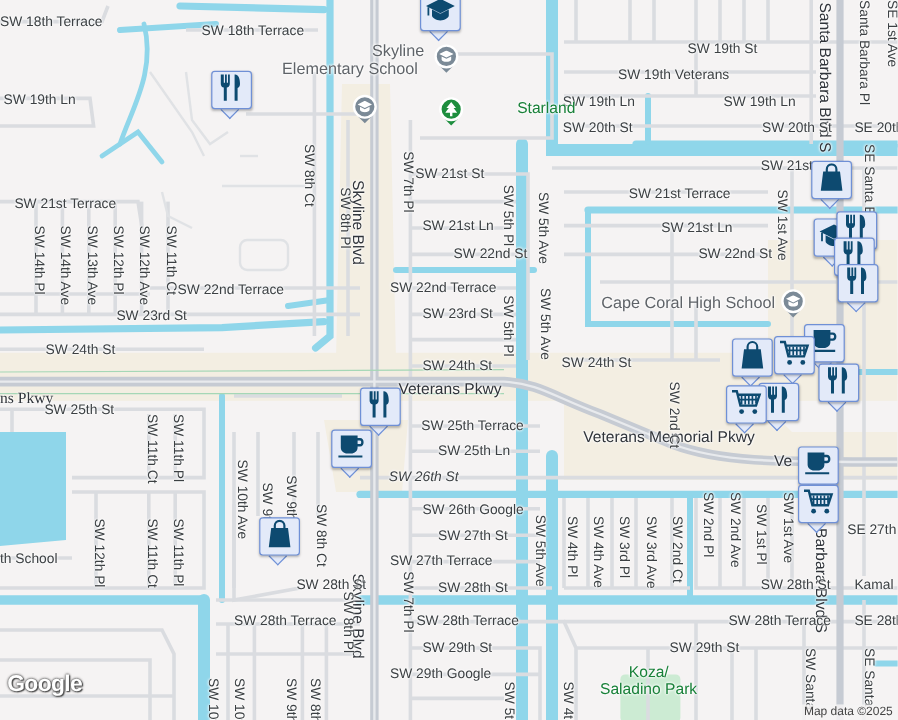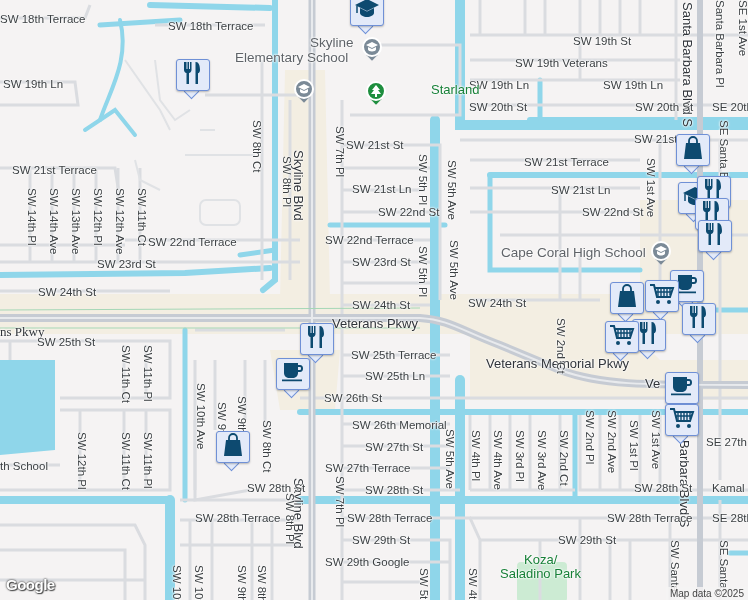--- a/index.html
+++ b/index.html
@@ -14,21 +14,21 @@
   .lbl.park { color:#188038; font-size:13px; }
   .marker { position:absolute; width:34px; height:36px; }
   .marker .box { position:absolute; left:0; top:0; width:32px; height:30px; background:#e3eaf9; border:1px solid #6f90d6;
                  border-radius:3px; box-shadow:0 1px 2px rgba(0,0,0,.25); display:flex; align-items:center; justify-content:center; }
   .marker .tip { position:absolute; left:10px; top:27px; width:10px; height:10px; background:#e3eaf9;
                  border-right:1px solid #6f90d6; border-bottom:1px solid #6f90d6; transform:rotate(45deg); }
   .pin { position:absolute; width:20px; height:24px; }
   .pin .c { position:absolute; left:0; top:0; width:20px; height:20px; border-radius:50%; border:2px solid #fff; box-sizing:border-box;
             display:flex; align-items:center; justify-content:center; }
   .pin .t { position:absolute; left:6px; top:14px; width:8px; height:8px; transform:rotate(45deg); }
-  .google { position:absolute; left:6px; top:576px; font-size:15px; font-weight:bold; color:#fff; letter-spacing:-0.5px;
+  .google { position:absolute; left:6px; top:560px; font-size:19px; font-weight:bold; color:#fff; letter-spacing:-0.5px;
             text-shadow: 0 0 2px #555, 0 0 2px #555, 1px 1px 1px #444; }
   .attrib { position:absolute; right:0; bottom:0; background:rgba(245,243,243,.85); font-size:10px; color:#444; padding:1px 4px; }
 </style>
 </head>
 <body>
 
 <div id="map">
   <svg class="base" width="748" height="600" viewBox="0 0 748 600">
 
     <g fill="#f3eee2">
@@ -220,30 +220,30 @@
       <div class="lbl " style="left: 168px; top: 20px;">SW 18th Terrace</div>
       <div class="lbl " style="left: 3px; top: 78px;">SW 19th Ln</div>
       <div class="lbl " style="left: 12px; top: 164px;">SW 21st Terrace</div>
       <div class="lbl " style="left: 148px; top: 236px;">SW 22nd Terrace</div>
       <div class="lbl " style="left: 97px; top: 258px;">SW 23rd St</div>
       <div class="lbl " style="left: 38px; top: 286px;">SW 24th St</div>
       <div class="lbl " style="left: 37px; top: 336px;">SW 25th St</div>
       <div class="lbl " style="left: 0px; top: 460px;">th School</div>
       <div class="lbl " style="left: 195px; top: 512px;">SW 28th Terrace</div>
       <div class="lbl " style="left: 247px; top: 482px;">SW 28th St</div>
-      <div class="lbl " style="left: 324px; top: 392px;">SW 26th St</div>
+      <div class="lbl " style="left: 324px; top: 392px; font-style: italic;">SW 26th St</div>
       <div class="lbl " style="left: 346px; top: 139px;">SW 21st St</div>
       <div class="lbl " style="left: 352px; top: 183px;">SW 21st Ln</div>
       <div class="lbl " style="left: 378px; top: 206px;">SW 22nd St</div>
       <div class="lbl " style="left: 325px; top: 234px;">SW 22nd Terrace</div>
       <div class="lbl " style="left: 352px; top: 256px;">SW 23rd St</div>
       <div class="lbl " style="left: 352px; top: 299px;">SW 24th St</div>
       <div class="lbl " style="left: 351px; top: 349px;">SW 25th Terrace</div>
       <div class="lbl " style="left: 365px; top: 370px;">SW 25th Ln</div>
-      <div class="lbl " style="left: 352px; top: 419px;">SW 26th Memorial</div>
+      <div class="lbl " style="left: 352px; top: 419px;">SW 26th Google</div>
       <div class="lbl " style="left: 365px; top: 441px;">SW 27th St</div>
       <div class="lbl " style="left: 325px; top: 462px;">SW 27th Terrace</div>
       <div class="lbl " style="left: 365px; top: 484px;">SW 28th St</div>
       <div class="lbl " style="left: 347px; top: 512px;">SW 28th Terrace</div>
       <div class="lbl " style="left: 352px; top: 534px;">SW 29th St</div>
       <div class="lbl " style="left: 325px; top: 556px;">SW 29th Google</div>
       <div class="lbl " style="left: 469px; top: 101px;">SW 20th St</div>
       <div class="lbl " style="left: 515px; top: 57px;">SW 19th Veterans</div>
       <div class="lbl " style="left: 573px; top: 35px;">SW 19th St</div>
       <div class="lbl " style="left: 603px; top: 79px;">SW 19th Ln</div>

